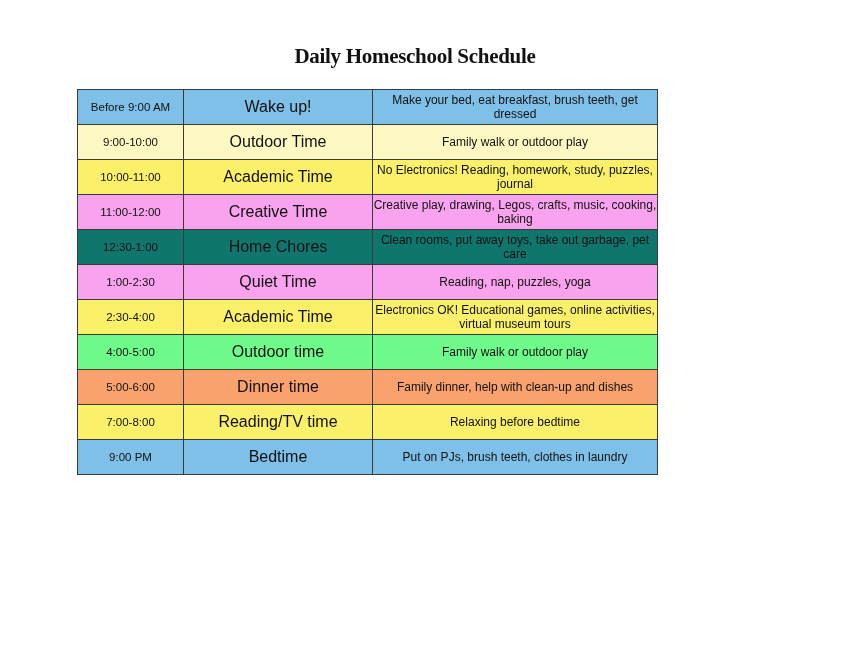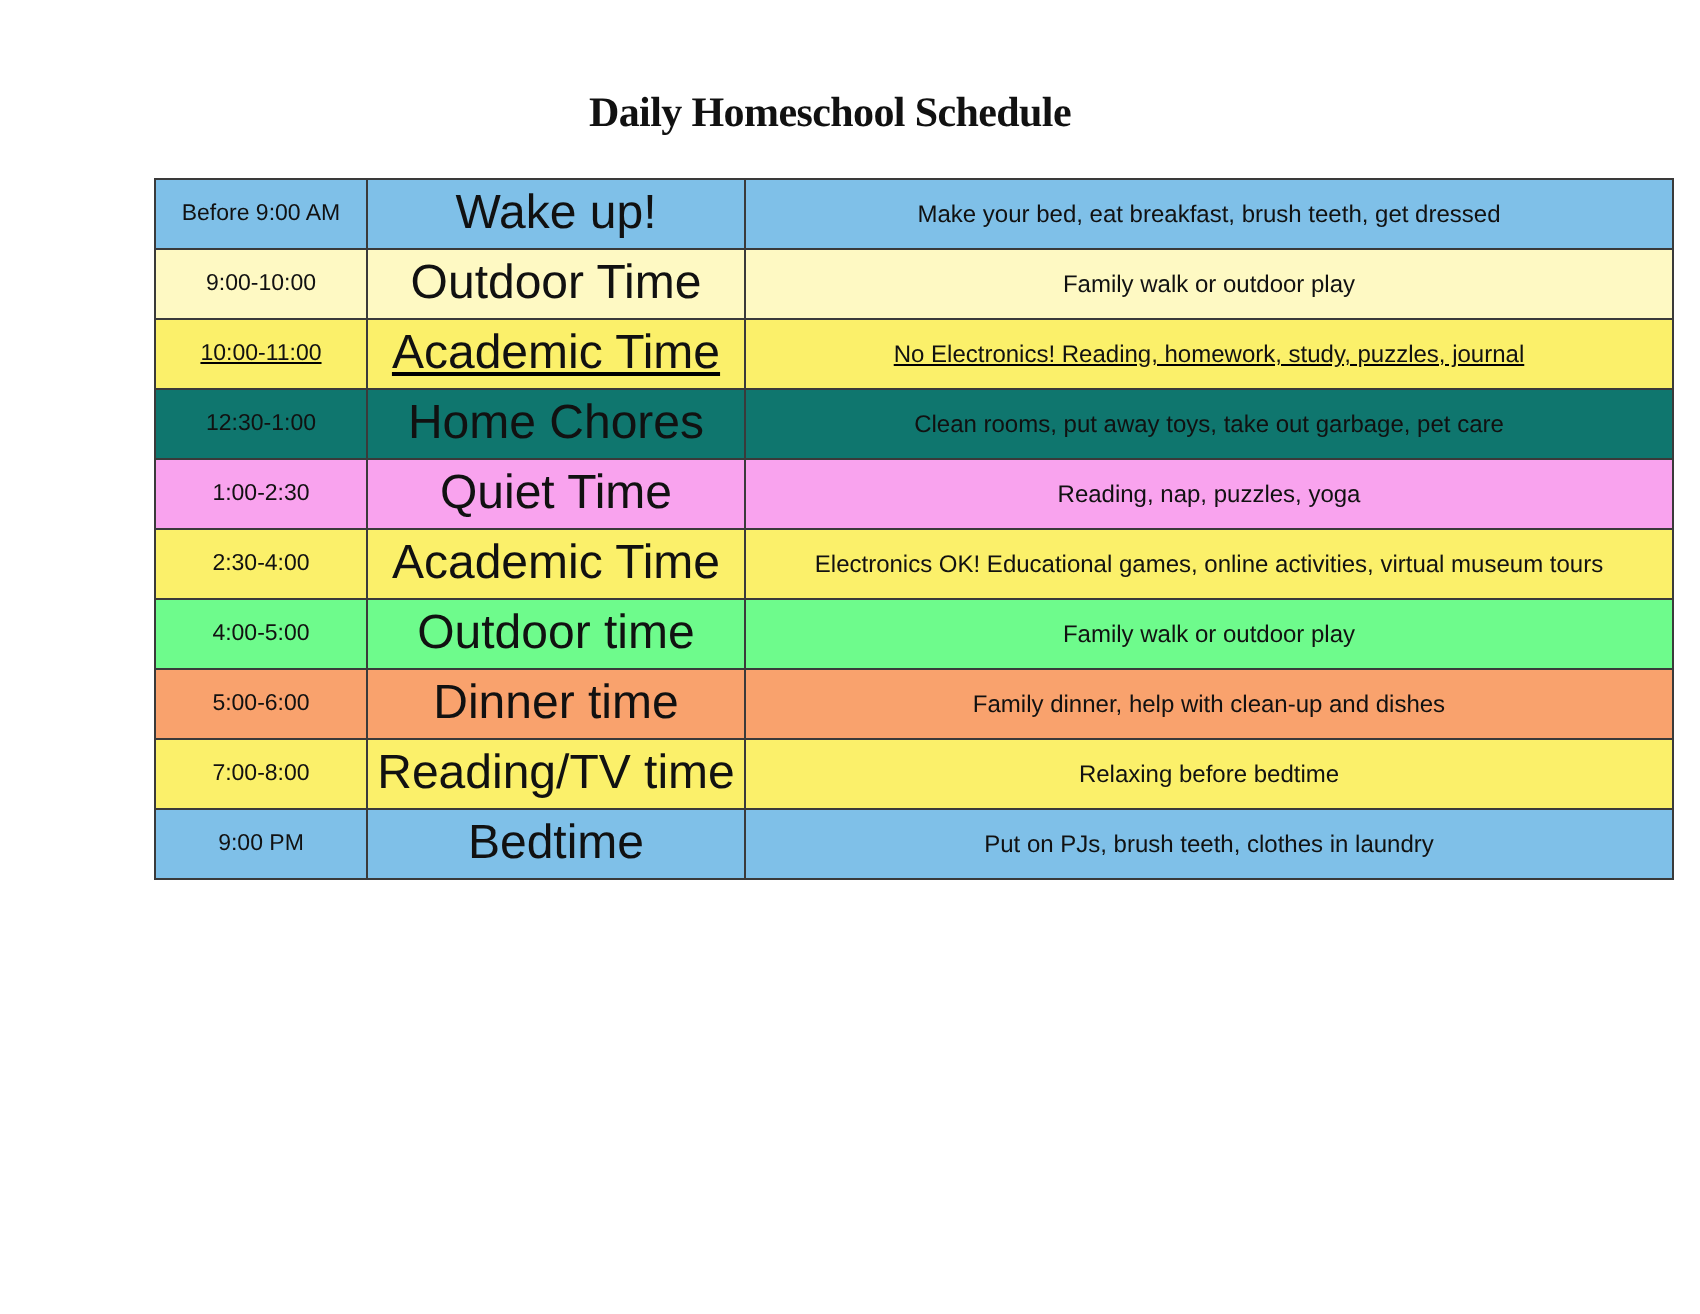--- a/index.html
+++ b/index.html
@@ -1,43 +1,48 @@
 <!DOCTYPE html>
 <html><head>
 <meta charset="utf-8">
 <style>
   html,body{margin:0;padding:0;background:#fff;}
   body{width:850px;height:657px;position:relative;overflow:hidden;font-family:"Liberation Sans",sans-serif;}
   .title{position:absolute;left:0;width:830px;top:44px;text-align:center;font-family:"Liberation Serif",serif;font-weight:bold;font-size:21px;color:#111;letter-spacing:-0.3px;}
-  table{position:absolute;left:77px;top:89px;width:760px;border-collapse:collapse;}
+  table{position:absolute;left:77px;top:89px;width:581px;border-collapse:collapse;}
   td{border:1.5px solid #3a3a3a;height:34px;padding:0;text-align:center;vertical-align:middle;color:#111;}
   td.time{width:105px;font-size:11.5px;}
-  td.act{width:188px;font-size:24px;}
+  td.act{width:188px;font-size:16px;}
   td.desc{font-size:12px;}
 </style>
 </head>
 <body>
 
 <div class="title">Daily Homeschool Schedule</div>
 <table>
     <tbody id="tb">
       <tr style="background: rgb(127, 192, 232);">
         <td class="time">Before 9:00 AM</td>
         <td class="act">Wake up!</td>
         <td class="desc">Make your bed, eat breakfast, brush teeth, get dressed</td>
       </tr>
       <tr style="background: #fef9c3;">
         <td class="time">9:00-10:00</td>
         <td class="act">Outdoor Time</td>
         <td class="desc">Family walk or outdoor play</td>
       </tr>
-      <tr style="background: rgb(251, 240, 106); text-decoration: underline;">
+      <tr style="background: rgb(251, 240, 106);">
         <td class="time">10:00-11:00</td>
         <td class="act">Academic Time</td>
         <td class="desc">No Electronics! Reading, homework, study, puzzles, journal</td>
+      </tr>
+      <tr style="background: rgb(249, 163, 238);">
+        <td class="time">11:00-12:00</td>
+        <td class="act">Creative Time</td>
+        <td class="desc">Creative play, drawing, Legos, crafts, music, cooking, baking</td>
       </tr>
       <tr style="background: #0f766e;">
         <td class="time">12:30-1:00</td>
         <td class="act">Home Chores</td>
         <td class="desc">Clean rooms, put away toys, take out garbage, pet care</td>
       </tr>
       <tr style="background: rgb(249, 163, 238);">
         <td class="time">1:00-2:30</td>
         <td class="act">Quiet Time</td>
         <td class="desc">Reading, nap, puzzles, yoga</td>

